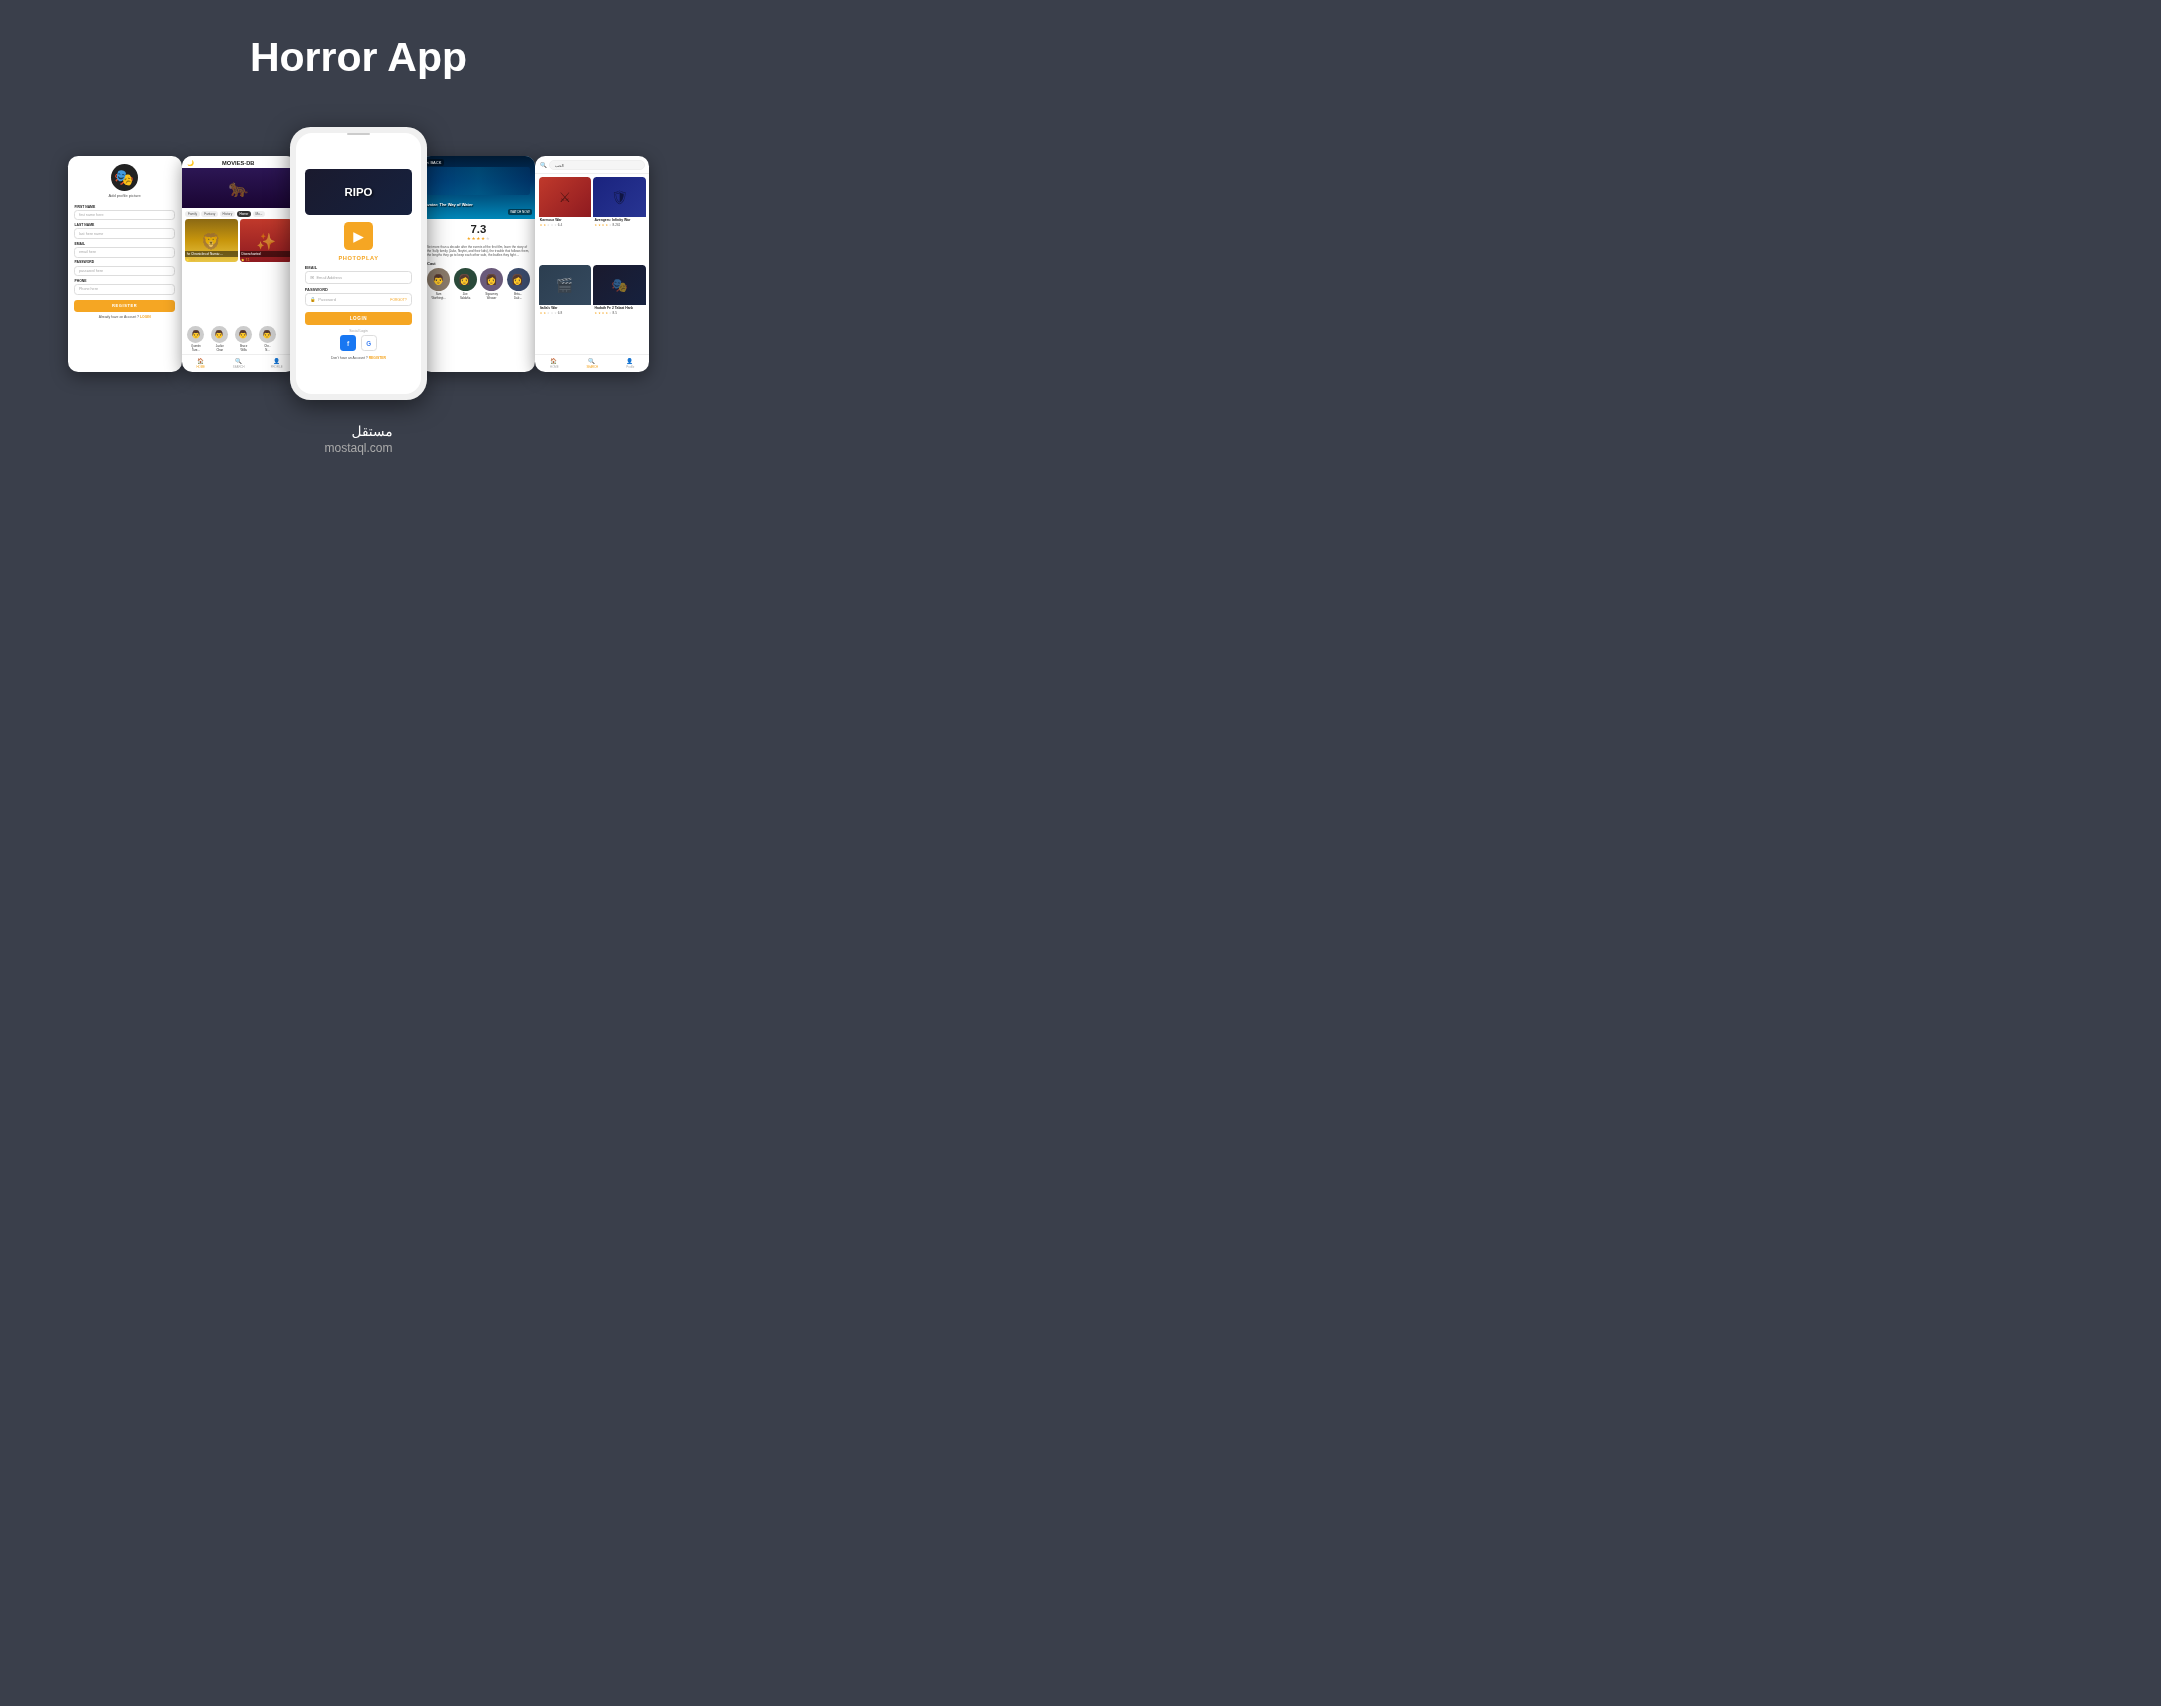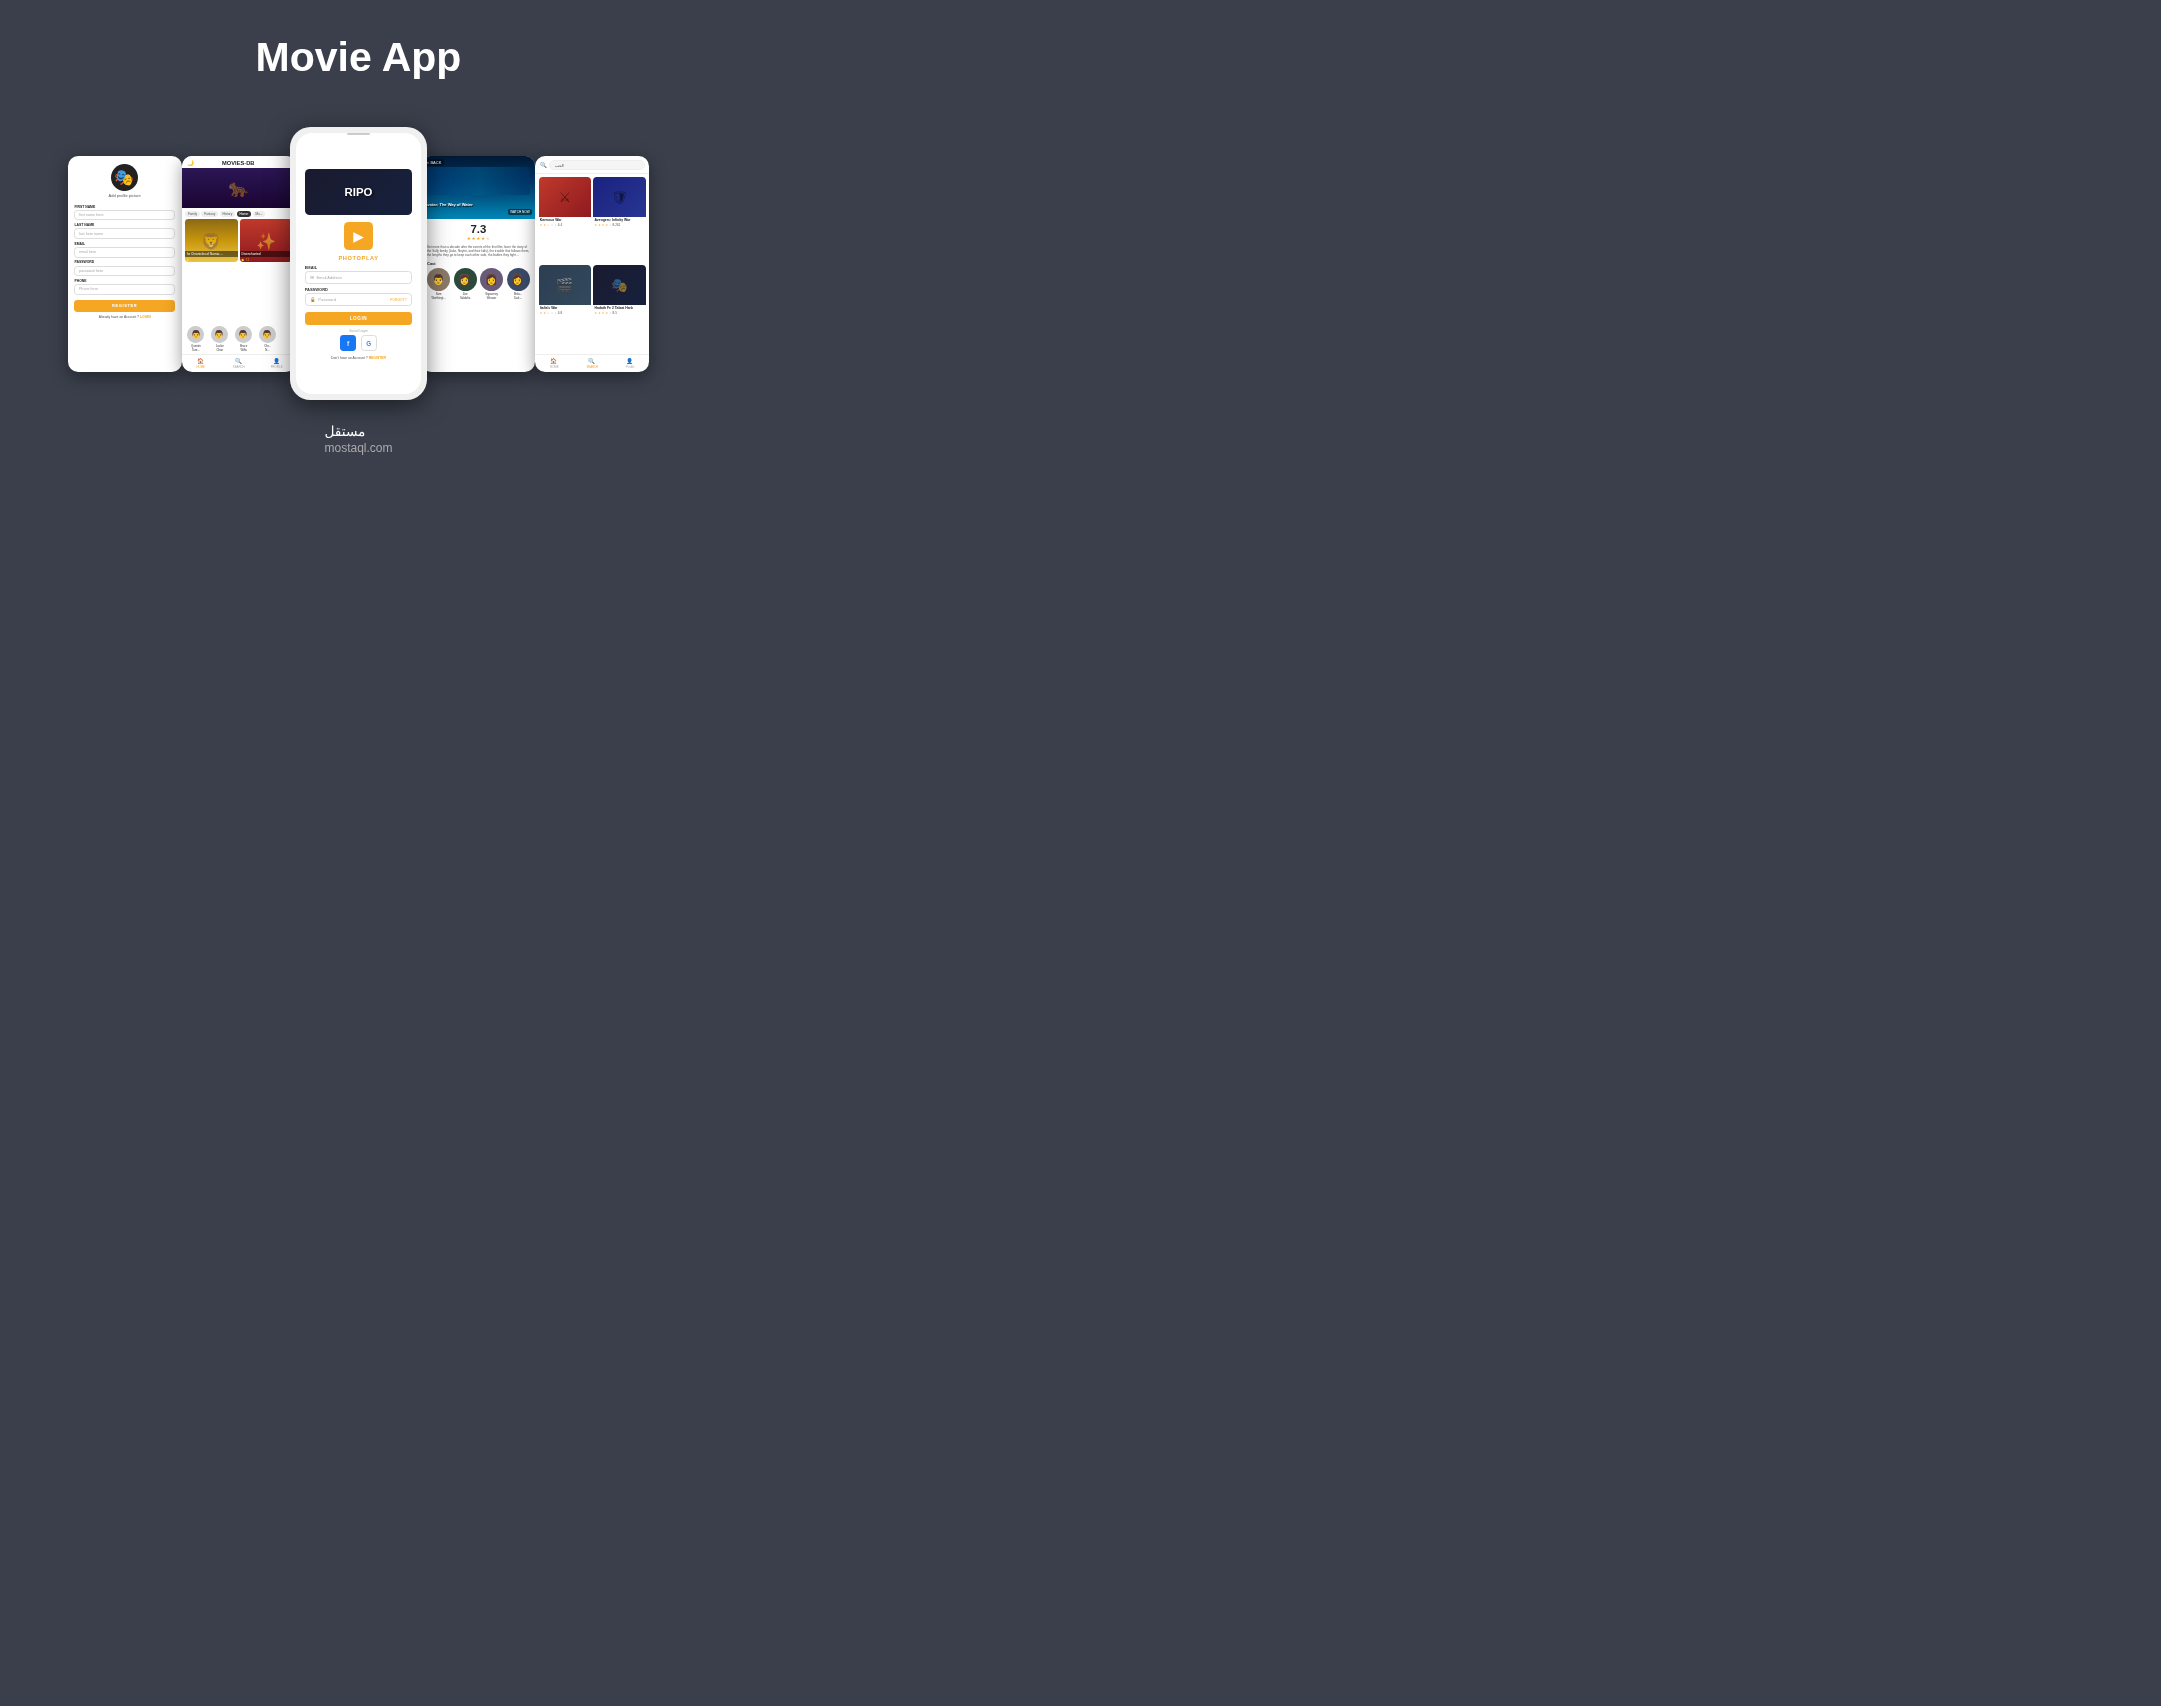--- a/index.html
+++ b/index.html
@@ -653,37 +653,37 @@
     .search-nav-icon.active { color: #f5a623; }
     .search-nav-label {
       font-size: 2.8px;
       color: #aaa;
     }
     .search-nav-label.active { color: #f5a623; }
 
     
     .footer {
       margin-top: 23px;
-      text-align: left;
+      text-align: right;
     }
     .footer-logo {
       font-size: 13.7px;
       color: #fff;
       font-family: 'Arial', serif;
     }
     .footer-url {
       font-size: 12px;
       color: #aaa;
       margin-top: 2.3px;
     }
   </style>
 </head>
 <body>
 
-<h1 class="page-title">Movie App</h1>
+<h1 class="page-title">Horror App</h1>
 
 <div class="phones-container">
 
   <div class="phone-screen screen-register">
     <div class="register-avatar">
       <span class="register-avatar-face">🎭</span>
     </div>
     <div class="register-add-pic">Add profile picture</div>
 
     <div class="reg-label">FIRST NAME</div>

